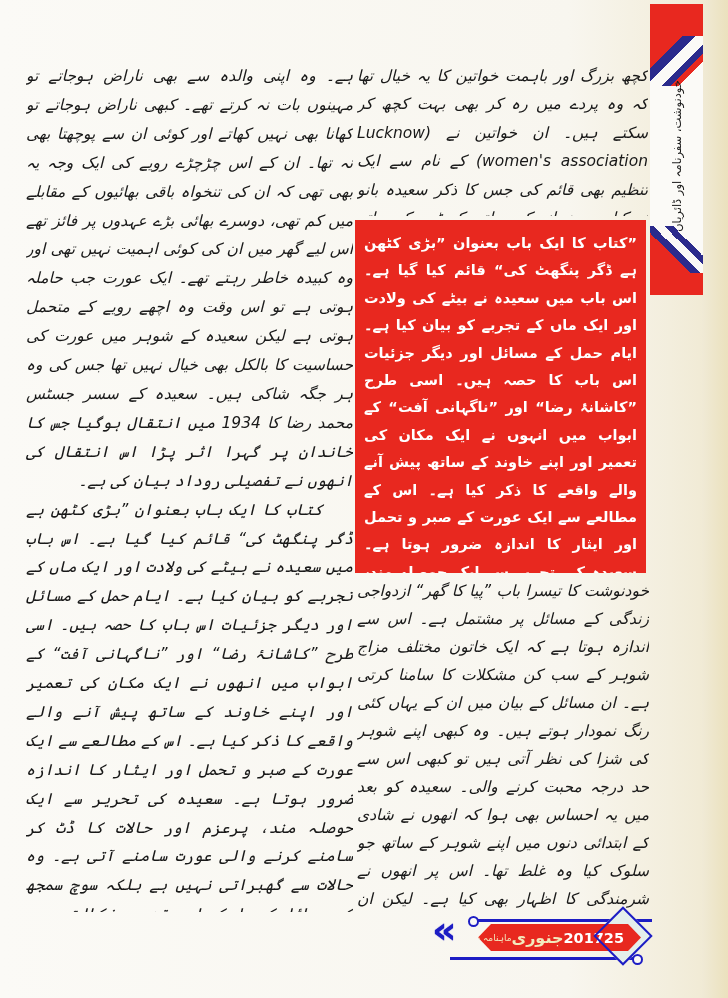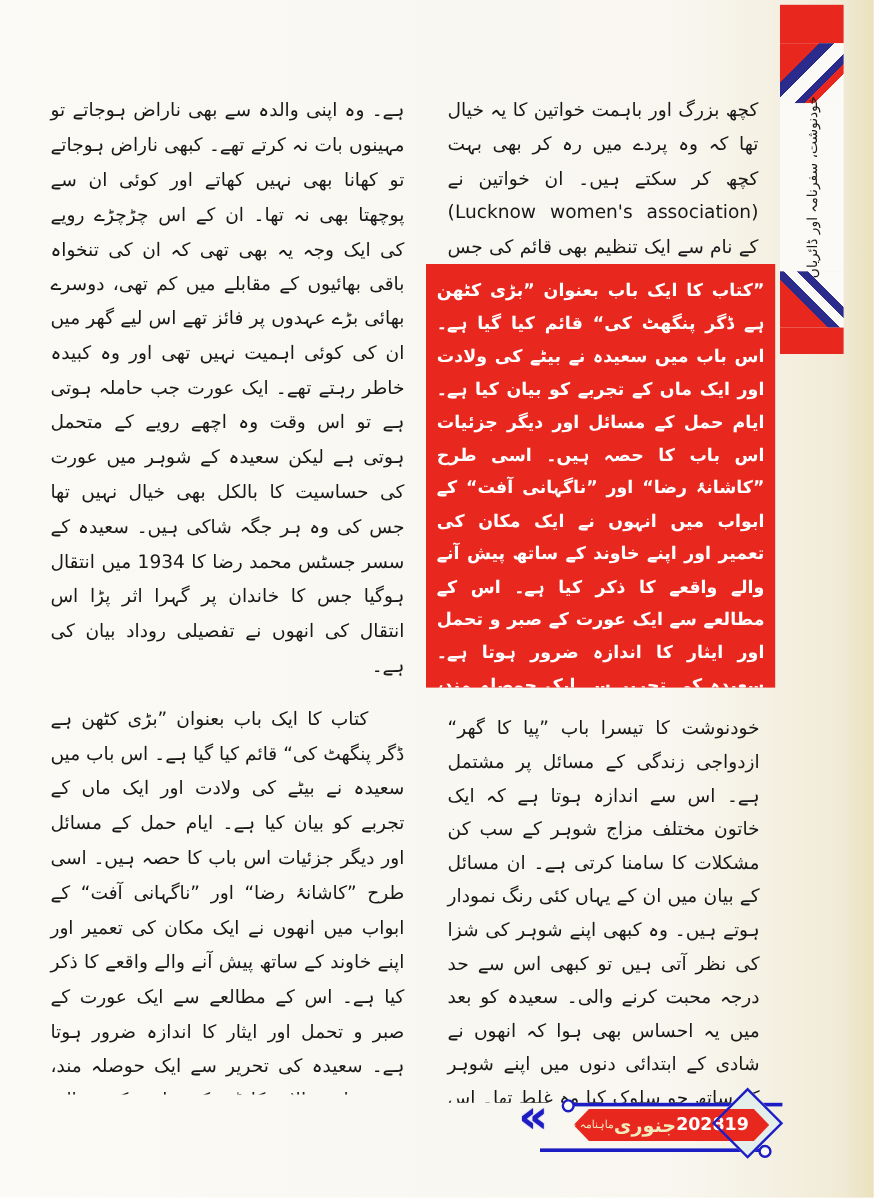--- a/index.html
+++ b/index.html
@@ -6,21 +6,21 @@
   body{
     width:728px;height:998px;position:relative;overflow:hidden;
     background:linear-gradient(90deg,#fbfaf6 0%,#f8f6ef 78%,#f3eedd 92%,#efe8cf 100%);
     font-family:"DejaVu Sans",sans-serif;
   }
   .page{position:absolute;inset:0;}
   .edge-strip{position:absolute;right:0;top:0;width:26px;height:998px;
     background:linear-gradient(90deg,#f0ead6,#ebe1bd);}
   
   .col{position:absolute;direction:rtl;text-align:justify;color:#191919;overflow:hidden;}
-  .col p{margin:16px;}
+  .col p{margin:0;font-style:italic;}
   .col p.indent{text-indent:30px;}
   .left-col{left:26px;top:62px;width:327px;height:850px;font-size:15.5px;line-height:28.9px;}
   .right-top{left:357px;top:62px;width:291px;height:154px;font-size:15.5px;line-height:28.4px;}
   .right-bottom{left:357px;top:577px;width:292px;height:342px;font-size:15.5px;line-height:28px;}
   
   .callout{
     position:absolute;left:355px;top:220px;width:291px;height:353px;
     background:#e8281f;color:#ffffff;box-sizing:border-box;
     padding:10px 9px;direction:rtl;text-align:justify;
     font-size:14.5px;font-weight:700;line-height:27.4px;overflow:hidden;
@@ -104,21 +104,21 @@
   </div>
 
   <div class="footer">
     <span class="chevrons">«</span>
     <div class="f-line top"></div>
     <div class="f-dot top"></div>
     <div class="f-line bottom"></div>
     <div class="f-dot bottom"></div>
     <div class="diamond-fill"></div>
     <div class="f-arrow">
-      <span class="pg">19</span>
-      <span class="yr">2028</span>
+      <span class="pg">25</span>
+      <span class="yr">2017</span>
       <span class="mo">جنوری</span>
       <span class="mag">ماہنامہ خواتین دنیا</span>
     </div>
     <div class="diamond-border"></div>
   </div>
 
 </div>
 
 </body></html>

